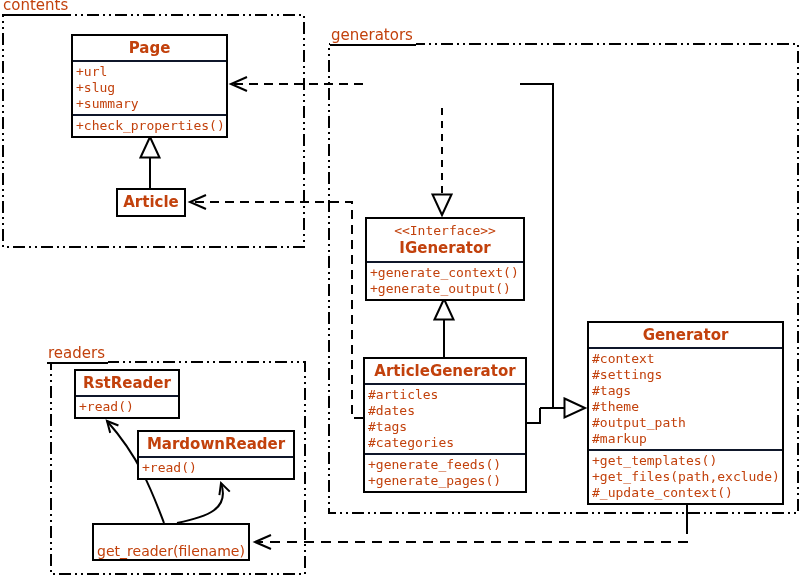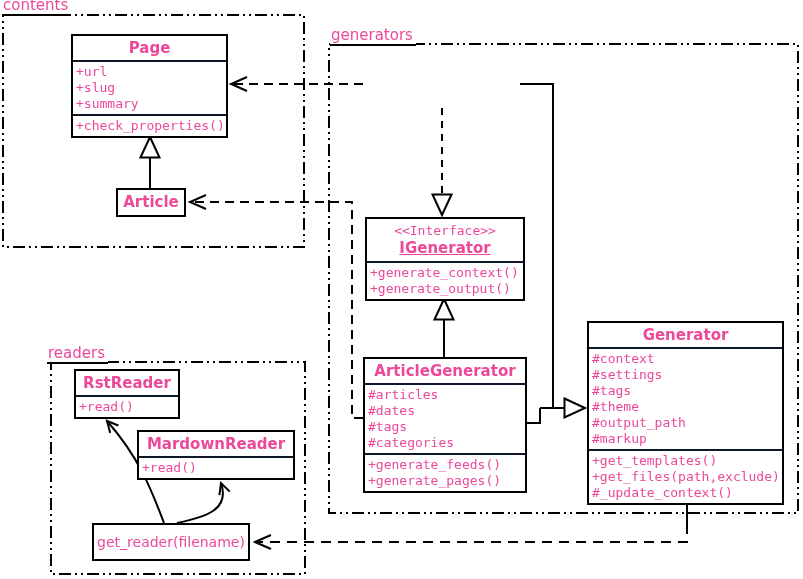--- a/index.html
+++ b/index.html
@@ -1,27 +1,27 @@
 <!DOCTYPE html>
 <html><head>
 <meta charset="utf-8">
 <style>
   html,body{margin:0;padding:0;background:#fff;}
   .canvas{position:relative;width:803px;height:579px;background:#fff;
-          font-family:"DejaVu Sans",sans-serif;overflow:hidden;color:#ec4899;}
+          font-family:"DejaVu Sans",sans-serif;overflow:hidden;color:#c2410c;}
   .layer{position:absolute;left:0;top:0;}
   .cls{position:absolute;background:#fff;border:2px solid #000;box-sizing:border-box;}
   .cls-title{font-weight:bold;font-size:15px;text-align:center;line-height:18px;padding:3px 4px;white-space:nowrap;}
   .sec{border-top:2px solid #0f172a;padding:2px 3px;}
   .mrow{font-family:"DejaVu Sans Mono","Liberation Mono",monospace;font-size:13px;line-height:16px;white-space:nowrap;}
   .stereo{font-family:"DejaVu Sans Mono","Liberation Mono",monospace;font-size:13px;text-align:center;line-height:16px;padding-top:4px;white-space:nowrap;}
-  .name-line{font-weight:bold;font-size:15px;text-align:center;line-height:19px;padding-bottom:3px;white-space:nowrap;text-decoration:underline;}
+  .name-line{font-weight:bold;font-size:15px;text-align:center;line-height:19px;padding-bottom:3px;white-space:nowrap;}
   .pkg-label{position:absolute;font-size:15px;line-height:15px;background:#fff;border-bottom:2px solid #000;padding:0 3px 1px 1px;white-space:nowrap;}
   .plain-box{position:absolute;background:#fff;border:2px solid #000;box-sizing:border-box;
-             display:flex;align-items:center;justify-content:center;font-size:14px;white-space:nowrap;}
+             display:flex;align-items:flex-end;justify-content:center;font-size:14px;white-space:nowrap;}
 </style>
 </head>
 <body>
 
 <div class="canvas">
 
   <svg class="layer" width="803" height="579" viewBox="0 0 803 579">
     <defs>
       <marker id="tri" markerUnits="userSpaceOnUse" markerWidth="26" markerHeight="24" refX="22" refY="11" orient="auto">
         <path d="M 1.5 1.5 L 22 11 L 1.5 20.5 Z" fill="#ffffff" stroke="#000000" stroke-width="2"></path>

